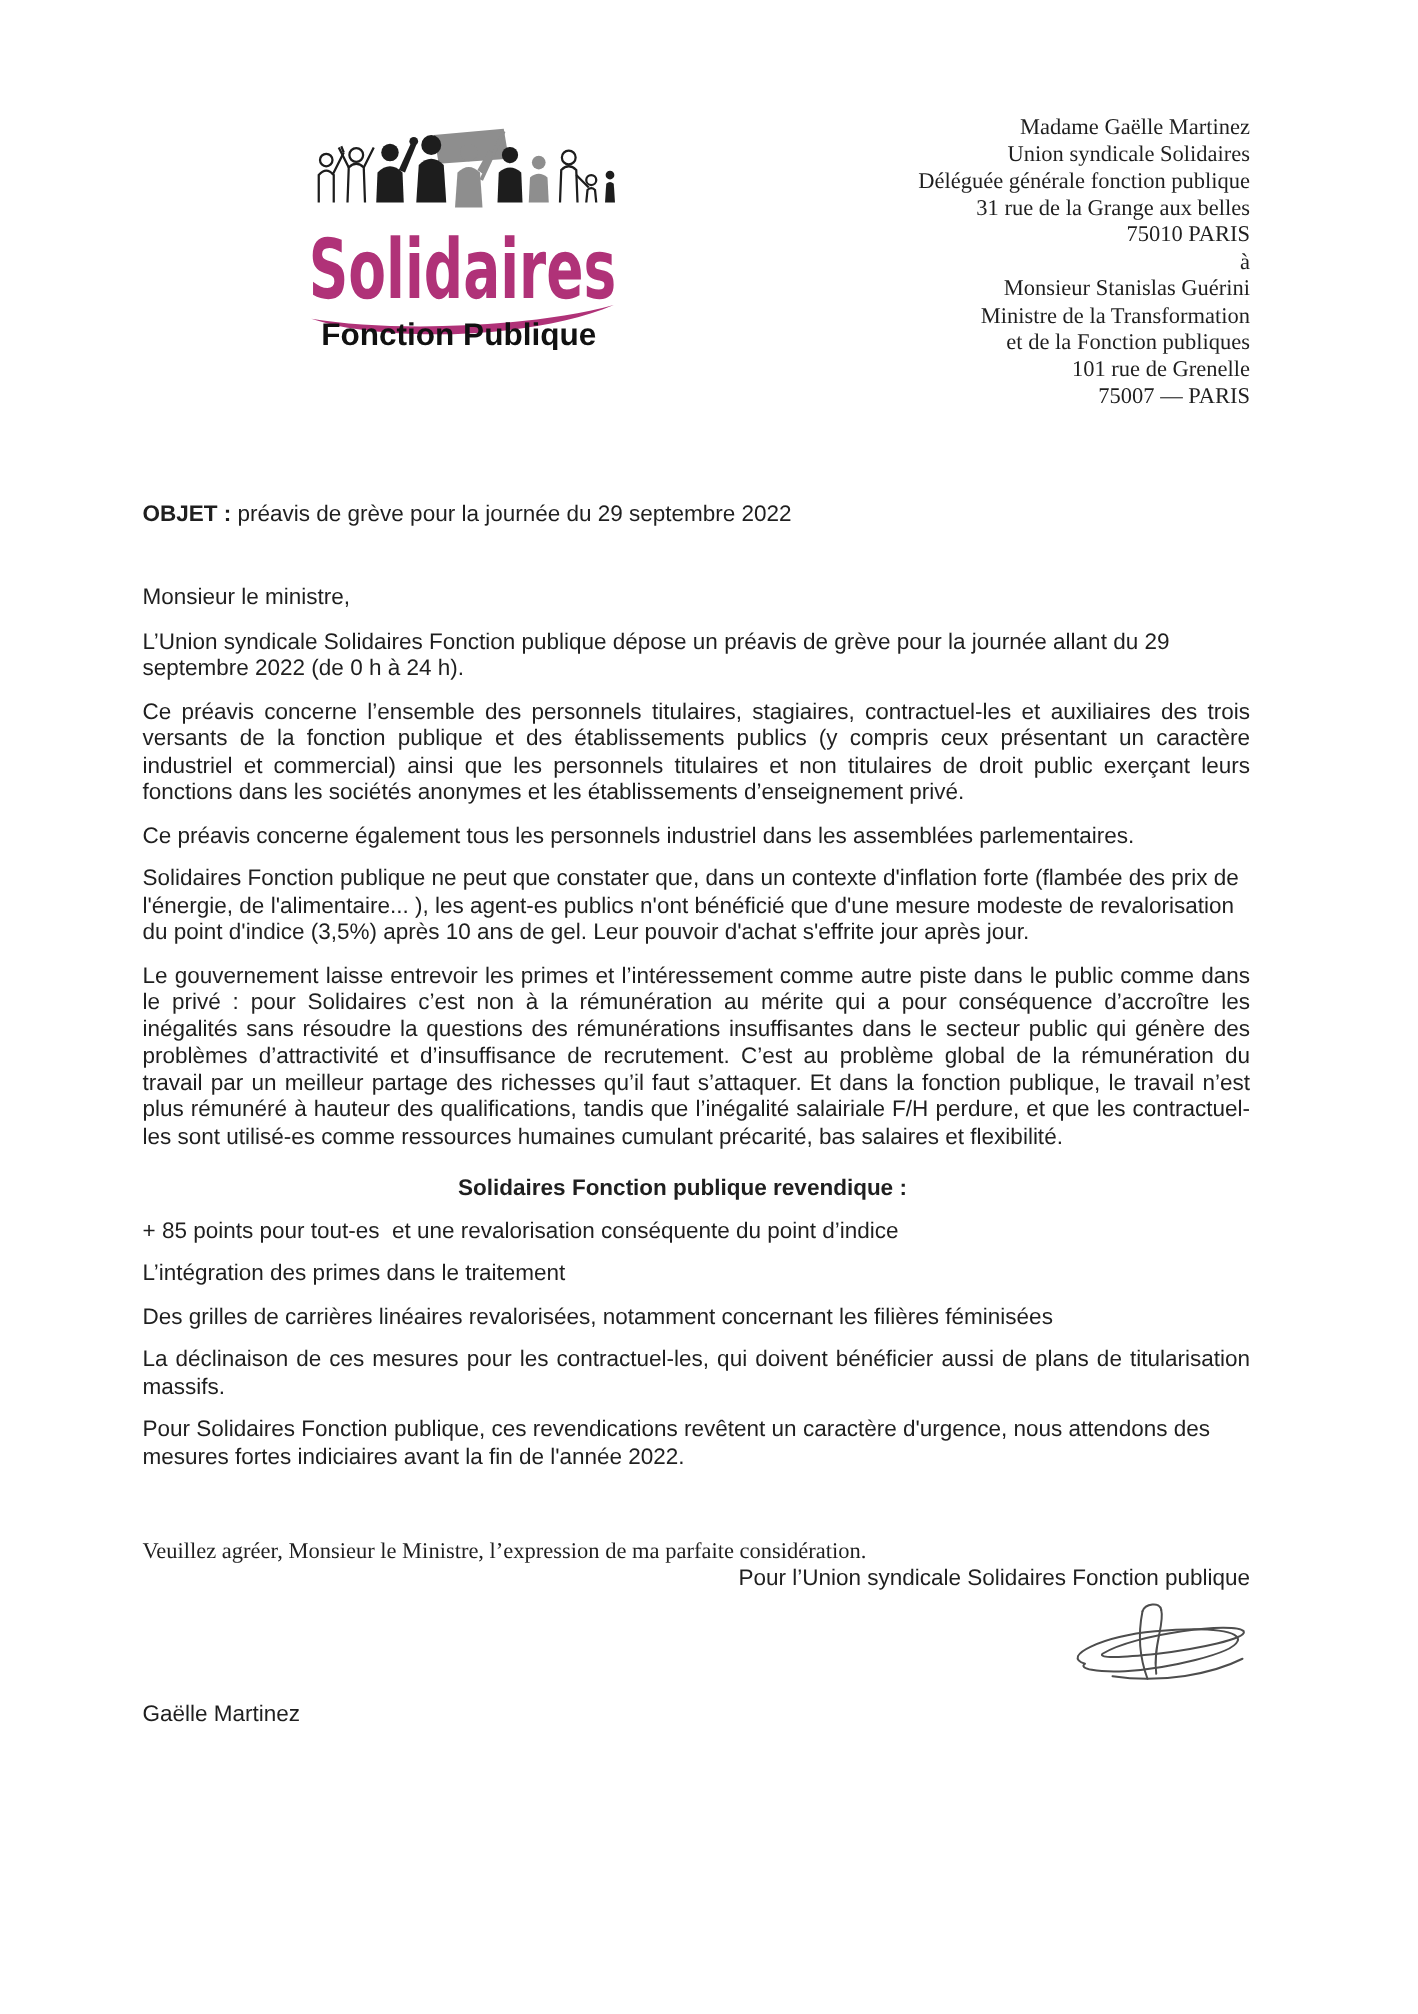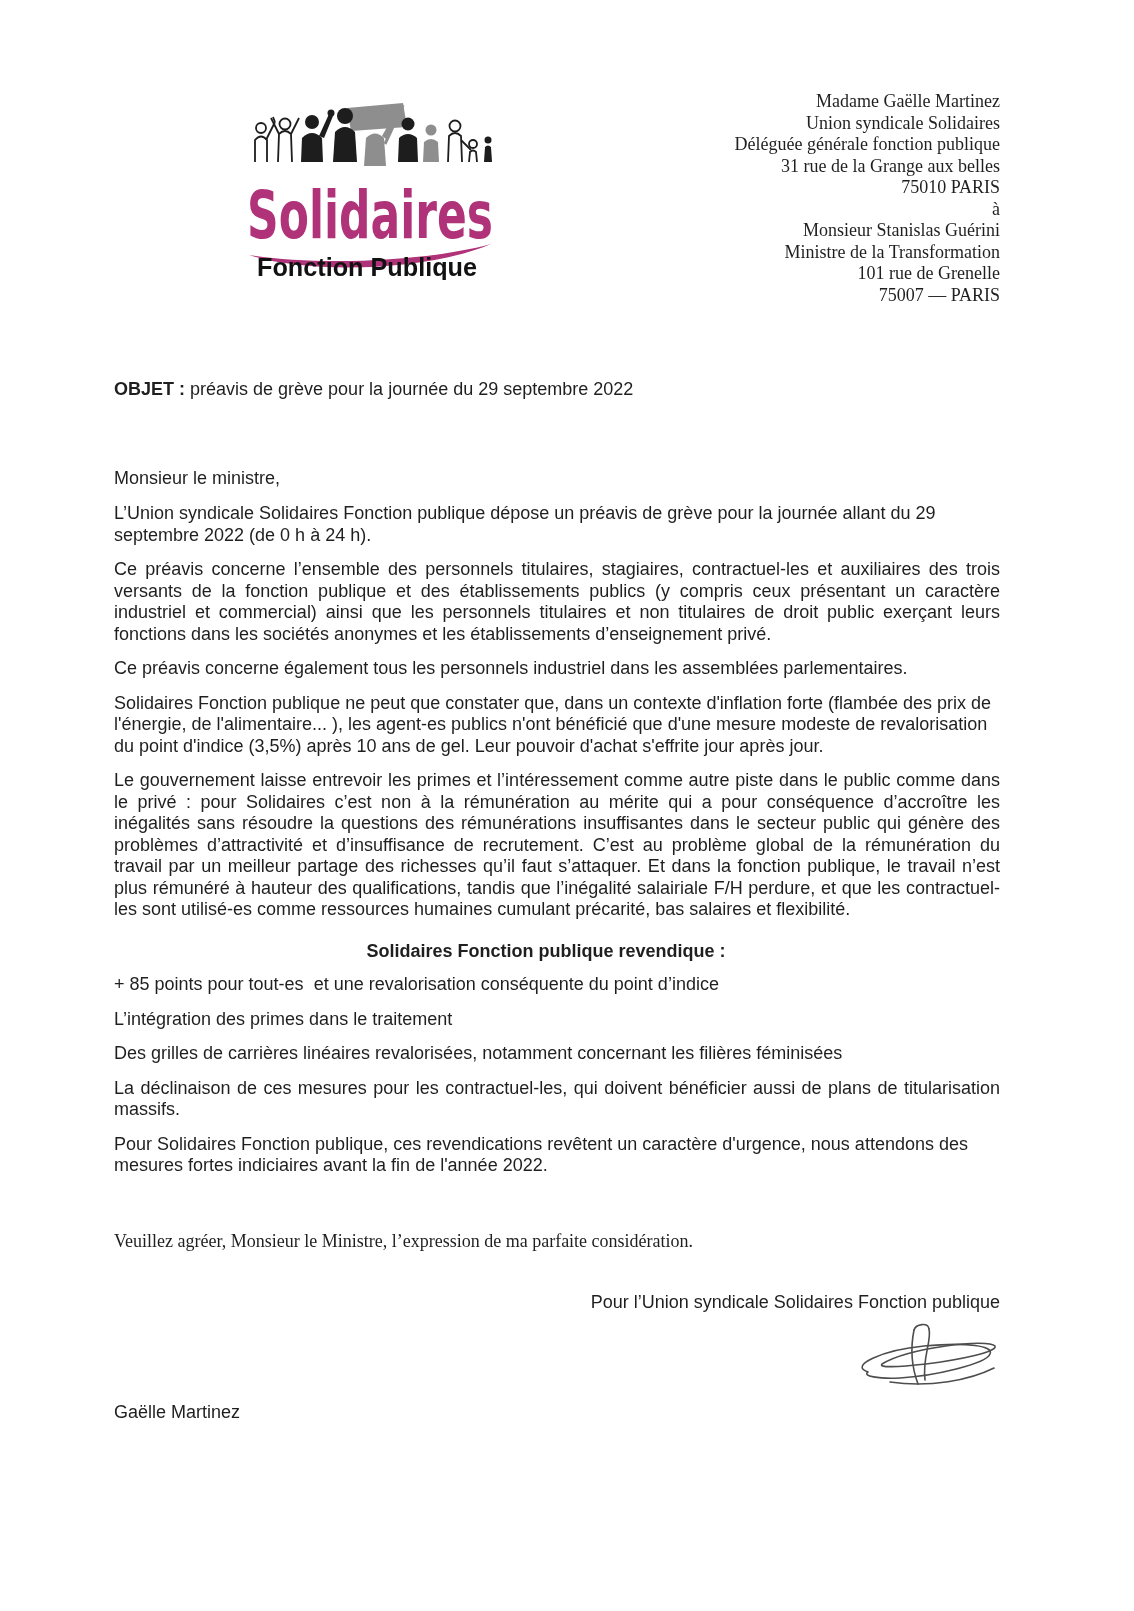--- a/index.html
+++ b/index.html
@@ -11,27 +11,27 @@
     font-family:"Liberation Sans","DejaVu Sans",sans-serif;
     font-size:18px;line-height:21.5px;
     box-sizing:border-box;
     padding:73px 134px 0 114px;
     overflow:hidden;
   }
   .date-line{text-align:right;}
   .address-block{margin-top:18px;text-align:right;font-family:Liberation Serif, serif;}
   .objet{margin-top:73px;}
   .objet .label{font-weight:bold;}
-  .salutation{margin-top:67px;}
+  .salutation{margin-top:45px;}
   .para{margin-top:13px;white-space:pre-wrap;}
   .p0{margin-top:14px;}
   .justify{text-align:justify;}
   .heading{margin-top:20px;font-weight:bold;text-align:center;transform:translateX(-11px);}
   .valediction{margin-top:54px;font-family:Liberation Serif, serif;}
-  .sig-line{margin-top:40px;text-align:right;}
+  .sig-line{text-align:right;}
   .sig-wrap{margin-top:8px;text-align:right;padding-right:2px;height:66px;}
   .signatory{margin-top:14px;padding-right:0px;}
   
   .logo{position:absolute;left:245px;top:100px;width:250px;height:180px;}
 </style>
 </head>
 <body>
 
 <div class="page">
 
@@ -110,20 +110,21 @@
 
   <div class="address-block">
     <div>Madame Gaëlle Martinez</div>
     <div>Union syndicale Solidaires</div>
     <div>Déléguée générale fonction publique</div>
     <div>31 rue de la Grange aux belles</div>
     <div>75010 PARIS</div>
     <div>à</div>
     <div>Monsieur Stanislas Guérini</div>
     <div>Ministre de la Transformation</div>
+    <div>et de la Fonction publiques</div>
     <div>101 rue de Grenelle</div>
     <div>75007 — PARIS</div>
   </div>
 
   <div class="objet">
     <span class="label">OBJET :</span><span> préavis de grève pour la journée du 29 septembre 2022</span>
   </div>
 
   <div class="salutation">Monsieur le ministre,</div>
 

